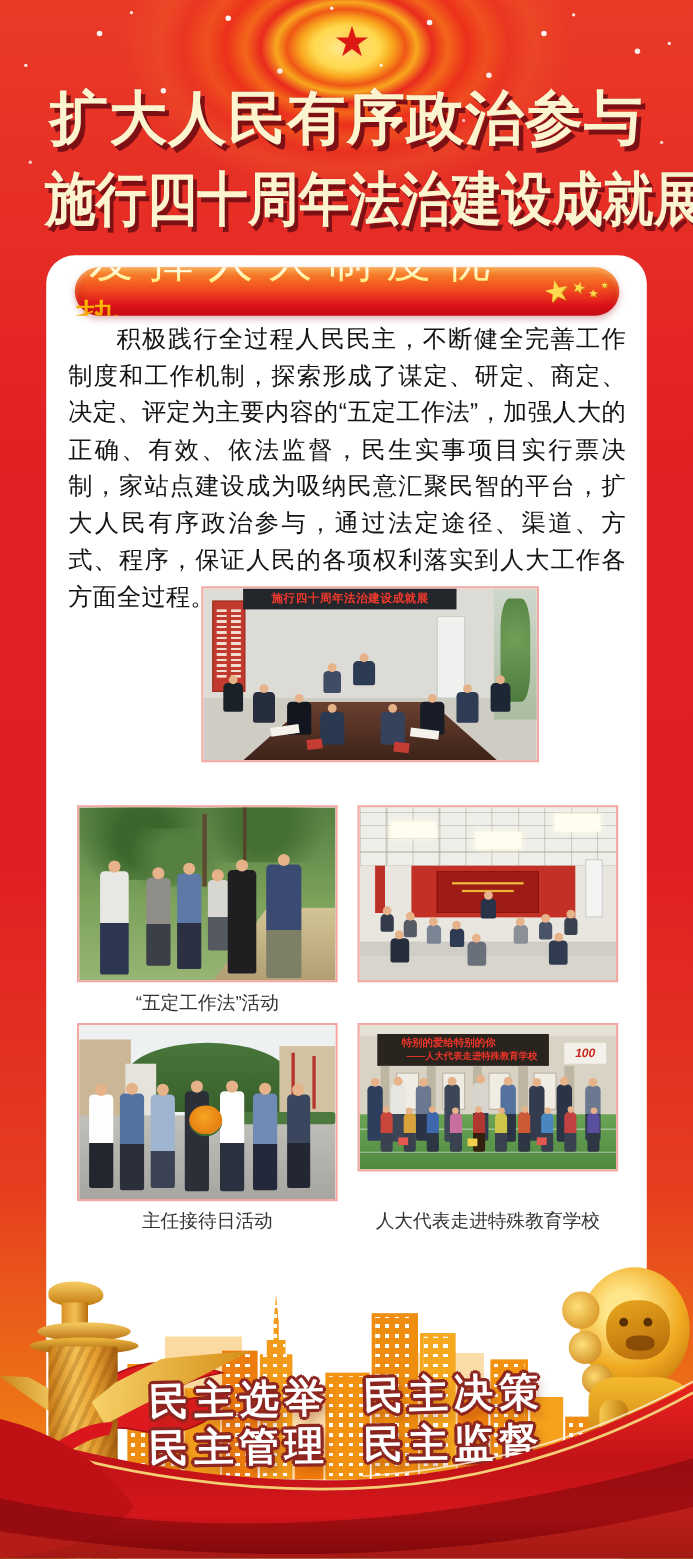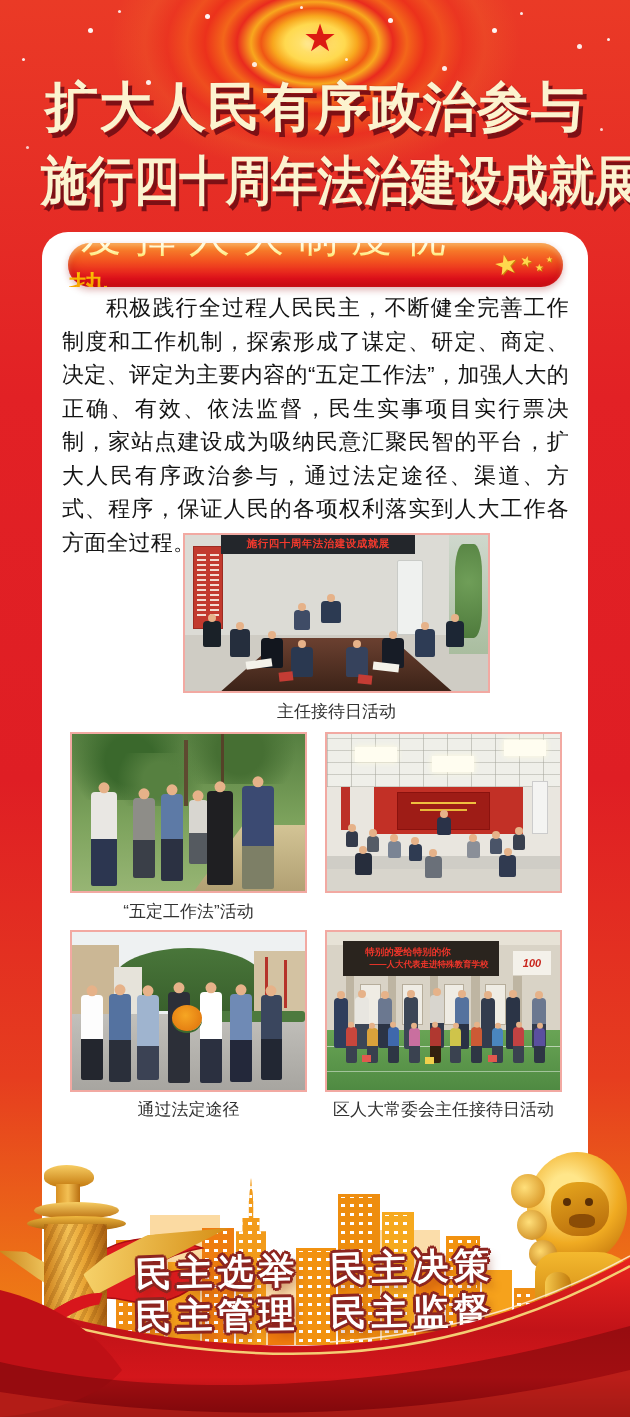--- a/index.html
+++ b/index.html
@@ -133,21 +133,20 @@
       <div class="fig sm" style="left:36%;top:48%;width:16px;height:20px;--t:#3f4c66;--b:#3f4c66;"></div>
       <div class="fig sm" style="left:86%;top:55%;width:18px;height:26px;--t:#1c2634;--b:#1c2634;"></div>
       <div class="fig sm" style="left:76%;top:60%;width:20px;height:28px;--t:#2e3c55;--b:#2e3c55;"></div>
       <div class="fig sm" style="left:65%;top:66%;width:22px;height:30px;--t:#171c26;--b:#171c26;"></div>
       <div class="fig sm" style="left:53%;top:72%;width:22px;height:30px;--t:#36425c;--b:#36425c;"></div>
       <div class="abs" style="left:20%;top:80%;width:26px;height:8px;background:#f4f2ea;transform:rotate(-8deg);z-index:3;"></div>
       <div class="abs" style="left:62%;top:82%;width:26px;height:8px;background:#f4f2ea;transform:rotate(7deg);z-index:3;"></div>
       <div class="abs" style="left:31%;top:88%;width:14px;height:9px;background:#c43c34;transform:rotate(-6deg);z-index:3;"></div>
       <div class="abs" style="left:57%;top:90%;width:14px;height:9px;background:#c43c34;transform:rotate(6deg);z-index:3;"></div>
     </div>
-    <div class="caption" style="left:141px;width:307px;top:468px;">主任接待日活动</div>
 
     <div class="photo" style="left:28px;top:500px;width:237px;height:161px;">
       <div class="abs" style="inset:0;background:linear-gradient(180deg,#567f41 0,#7ca25c 55%,#97b574 100%);"></div>
       <div class="abs" style="left:-6%;top:-8%;width:62%;height:50%;background:radial-gradient(circle,#3a682c 30%,rgba(58,104,44,0) 72%);"></div>
       <div class="abs" style="left:42%;top:-10%;width:60%;height:42%;background:radial-gradient(circle,#466f33 30%,rgba(70,111,51,0) 72%);"></div>
       <div class="abs" style="left:16%;top:12%;width:44%;height:34%;background:radial-gradient(circle,#568040 30%,rgba(86,128,64,0) 75%);"></div>
       <div class="abs" style="left:48%;top:4%;width:4px;height:42%;background:#5e4a30;"></div>
       <div class="abs" style="left:64%;top:0;width:3px;height:36%;background:#554228;"></div>
       <div class="abs" style="left:30%;top:58%;width:70%;height:42%;background:linear-gradient(180deg,#d3c495,#b1a073);clip-path:polygon(32% 100%,62% 0,100% 0,100% 100%);"></div>
       <div class="fig" style="left:8%;top:37%;width:26px;height:94px;--t:#e9e7e3;--b:#2c3650;--sp:50%;"></div>
@@ -198,23 +197,23 @@
       <div class="abs" style="left:55%;top:50%;width:45%;height:7%;background:#4d7a3e;border-radius:3px;"></div>
       <div class="fig" style="left:4%;top:40%;width:22px;height:85px;--t:#fdfdfd;--b:#23262e;"></div>
       <div class="fig" style="left:16%;top:39%;width:22px;height:88px;--t:#5472a0;--b:#2a2f3a;"></div>
       <div class="fig" style="left:28%;top:40%;width:22px;height:85px;--t:#9fb4cf;--b:#3b4254;--sp:60%;"></div>
       <div class="fig" style="left:41%;top:38%;width:22px;height:91px;--t:#2c2f38;--b:#2c2f38;"></div>
       <div class="abs" style="left:43%;top:46%;width:30px;height:26px;border-radius:50%;background:radial-gradient(circle at 45% 40%,#f6a623,#e57f12 70%);box-shadow:0 2px 0 #3e6b2e;z-index:4;"></div>
       <div class="fig" style="left:55%;top:38%;width:22px;height:91px;--t:#ffffff;--b:#2b3040;"></div>
       <div class="fig" style="left:68%;top:39%;width:22px;height:88px;--t:#6f8ab5;--b:#23283a;"></div>
       <div class="fig" style="left:81%;top:40%;width:21px;height:85px;--t:#3a465e;--b:#222733;"></div>
     </div>
-    <div class="caption" style="left:28px;width:237px;top:866px;">通过法定途径</div>
-
-    <div class="photo" style="left:283px;top:698px;width:237px;height:162px;">
+    <div class="caption" style="left:28px;width:237px;top:866px;">主任接待日活动</div>
+
+    <div class="photo" style="left:283px;top:698px;width:237px;height:135px;">
       <div class="abs" style="inset:0;background:#d9d3c6;"></div>
       <div class="abs" style="left:0;top:0;width:100%;height:8%;background:#e7e2d6;"></div>
       <div class="abs led" style="left:7%;top:6%;width:67%;height:22%;flex-direction:column;align-items:stretch;justify-content:center;background:#2a241e;color:#ef352a;">
         <div style="font-size:9.5px;text-align:left;padding-left:14%;">特别的爱给特别的你</div>
         <div style="font-size:8.5px;text-align:right;padding-right:7%;">——人大代表走进特殊教育学校</div>
       </div>
       <div class="abs" style="left:80%;top:12%;width:16%;height:15%;background:#f4f1ea;display:flex;align-items:center;justify-content:center;font-size:11px;font-weight:900;font-style:italic;color:#c8251c;">100</div>
       <div class="abs" style="left:8%;top:28%;width:3.5%;height:36%;background:#beb5a2;"></div>
       <div class="abs" style="left:26%;top:28%;width:3.5%;height:36%;background:#beb5a2;"></div>
       <div class="abs" style="left:44%;top:28%;width:3.5%;height:36%;background:#beb5a2;"></div>
@@ -243,21 +242,21 @@
       <div class="fig xs" style="left:44%;top:60%;width:11px;height:36px;--t:#b03830;--b:#32210f;"></div>
       <div class="fig xs" style="left:53%;top:61%;width:11px;height:35px;--t:#cfc44a;--b:#3a4250;"></div>
       <div class="fig xs" style="left:62%;top:60%;width:11px;height:36px;--t:#cc5a35;--b:#2e3644;"></div>
       <div class="fig xs" style="left:71%;top:61%;width:11px;height:35px;--t:#4a86bf;--b:#38404e;"></div>
       <div class="fig xs" style="left:80%;top:60%;width:11px;height:36px;--t:#c24242;--b:#3a4250;"></div>
       <div class="fig xs" style="left:89%;top:61%;width:11px;height:35px;--t:#5a4f9e;--b:#2e3644;"></div>
       <div class="abs" style="left:15%;top:78%;width:9px;height:7px;background:#e2584e;z-index:4;"></div>
       <div class="abs" style="left:42%;top:79%;width:9px;height:7px;background:#f0d04c;z-index:4;"></div>
       <div class="abs" style="left:69%;top:78%;width:9px;height:7px;background:#e2584e;z-index:4;"></div>
     </div>
-    <div class="caption" style="left:283px;width:237px;top:866px;">区人大常委会主任接待日活动</div>
+    <div class="caption" style="left:283px;width:237px;top:866px;">人大代表走进特殊教育学校</div>
   </div>
 
   <div class="abs deco">
 
     <div class="bld" style="left:150px;width:70px;height:130px;--bc:#f8bc55;opacity:.55;"></div>
     <div class="bld" style="left:260px;width:60px;height:85px;--bc:#f8bc55;opacity:.5;"></div>
     <div class="bld" style="left:360px;width:80px;height:115px;--bc:#f8bc55;opacity:.5;"></div>
     <div class="bld" style="left:555px;width:46px;height:117px;--bc:#f8c865;opacity:.45;"></div>
 
     <div class="bld win" style="left:116px;width:48px;height:105px;--bc:#ef8d13;"></div>

